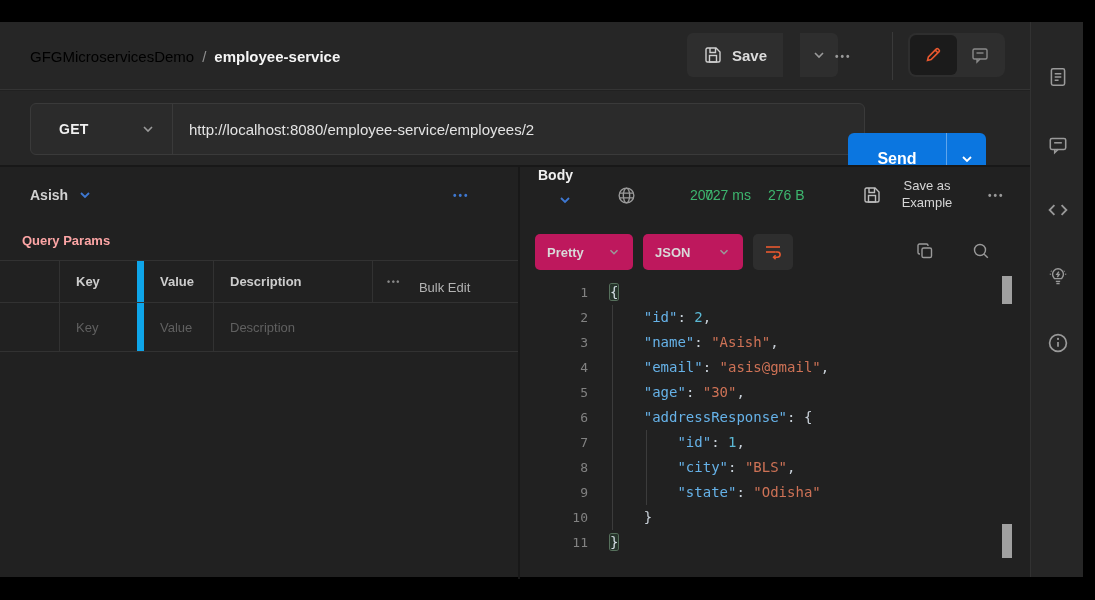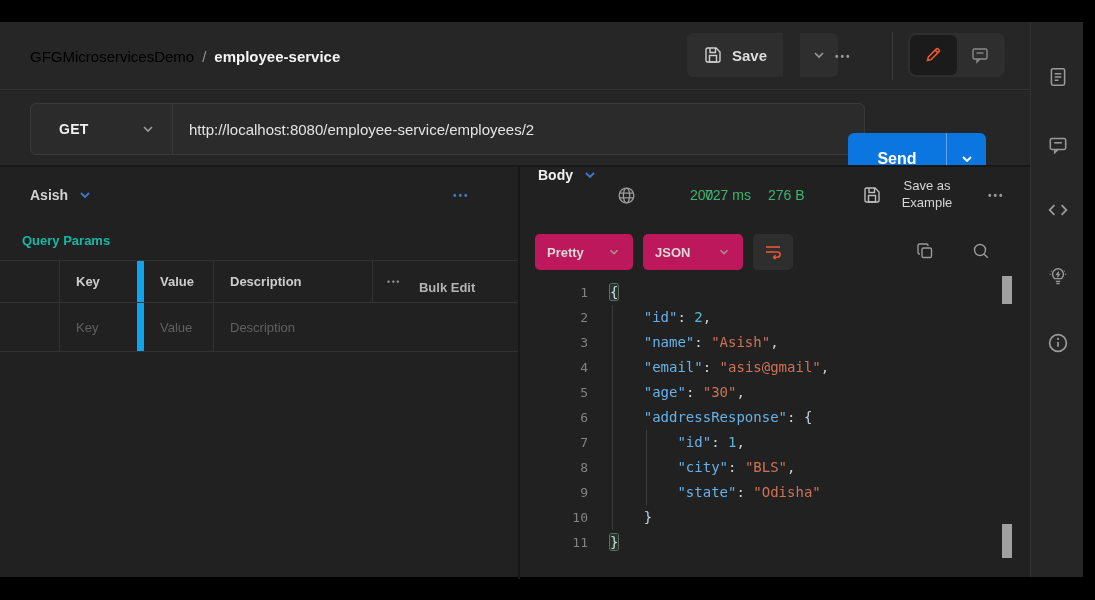--- a/index.html
+++ b/index.html
@@ -37,38 +37,38 @@
   .main-row { position:absolute; left:0; top:143px; width:1030px; height:412px; background:#212121; border-top:2px solid #181818; }
   .left-panel { position:absolute; left:0; top:0; width:518px; height:412px; }
   .panel-divider { position:absolute; left:518px; top:0; width:2px; height:412px; background:#181818; }
   .right-panel { position:absolute; left:520px; top:0; width:510px; height:412px; }
 
   
   .params-bar { position:absolute; left:0; top:0; width:518px; height:56px; }
   .params-tab { position:absolute; left:30px; top:0; height:56px; display:flex; align-items:center; gap:9px; cursor:pointer; }
   .params-label { color:#d2d2d2; font-size:14px; font-weight:700; }
   .params-dots { position:absolute; left:453px; top:0; height:56px; display:flex; align-items:center; color:var(--link-blue,#3e78d2); font-size:10px; letter-spacing:2px; font-weight:700; cursor:pointer; }
-  .section-title { position:absolute; left:22px; top:66px; color:#14b8a6; font-size:13px; font-weight:700; }
+  .section-title { position:absolute; left:22px; top:66px; color:#fca5a5; font-size:13px; font-weight:700; }
   .kv-table { position:absolute; left:0; top:93px; width:518px; }
   .kv-row { display:flex; height:42px; border-top:1px solid #323232; }
   .kv-row.data { height:50px; border-bottom:1px solid #323232; }
   .cell { display:flex; align-items:center; padding-left:16px; font-size:13px; }
   .cell.c-select { width:59px; padding-left:0; }
   .cell.c-key { width:78px; border-left:1px solid #323232; }
   .cell.c-value { width:76px; border-left:7px solid #0ea5e9; }
   .cell.c-desc { flex:1; border-left:1px solid #323232; }
   .hdr .cell { color:#cdcdcd; font-weight:700; }
   .hdr .c-actions { width:146px; border-left:1px solid #323232; display:flex; align-items:center; gap:18px; padding-left:14px; }
   .hdr-dots { color:#8a8a8a; font-size:9px; letter-spacing:1.5px; font-weight:700; cursor:pointer; }
-  .bulk-edit { color:#b3b3b3; font-weight:700; font-size:13px; cursor:pointer;margin-top:12px; }
+  .bulk-edit { color:#b3b3b3; font-weight:400; font-size:13px; cursor:pointer;margin-top:12px; }
   .ph { color:#606060; font-weight:400; }
 
   
   .meta-row { position:absolute; left:0; top:0; width:510px; height:56px; }
-  .body-tab { position:absolute; left:18px; top:0; height:56px; display:flex; align-items:flex-start; gap:9px; cursor:pointer; }
+  .body-tab { position:absolute; left:18px; top:0; height:56px; display:flex; align-items:flex-end; gap:9px; cursor:pointer;flex-direction:column; }
   .body-label { color:#f0f0f0; font-size:14px; font-weight:700; }
   .globe { position:absolute; left:96px; top:18px; cursor:pointer; }
   .meta-stat { position:absolute; top:0; height:56px; display:flex; align-items:center; color:var(--success-green,#3db56e); font-size:14px; }
   .stat-status { left:130px;margin-left:40px; } .stat-time { left:185px; } .stat-size { left:248px; }
   .meta-save-icon { position:absolute; left:342px; top:18px; cursor:pointer; }
   .save-example { position:absolute; left:368px; top:0; width:78px; height:56px; display:flex; align-items:center; text-align:center; color:#d6d6d6; font-size:13px; line-height:1.3; cursor:pointer; }
   .meta-dots { position:absolute; left:468px; top:0; height:56px; display:flex; align-items:center; }
 
   .toolbar { position:absolute; left:0; top:63px; width:510px; height:44px; }
   .tb-dropdown { position:absolute; top:4px; height:36px; background:#be185d; border-radius:5px; display:flex; align-items:center; gap:10px; padding:0 12px; color:#d9d9d9; font-size:13px; font-weight:600; cursor:pointer; }

